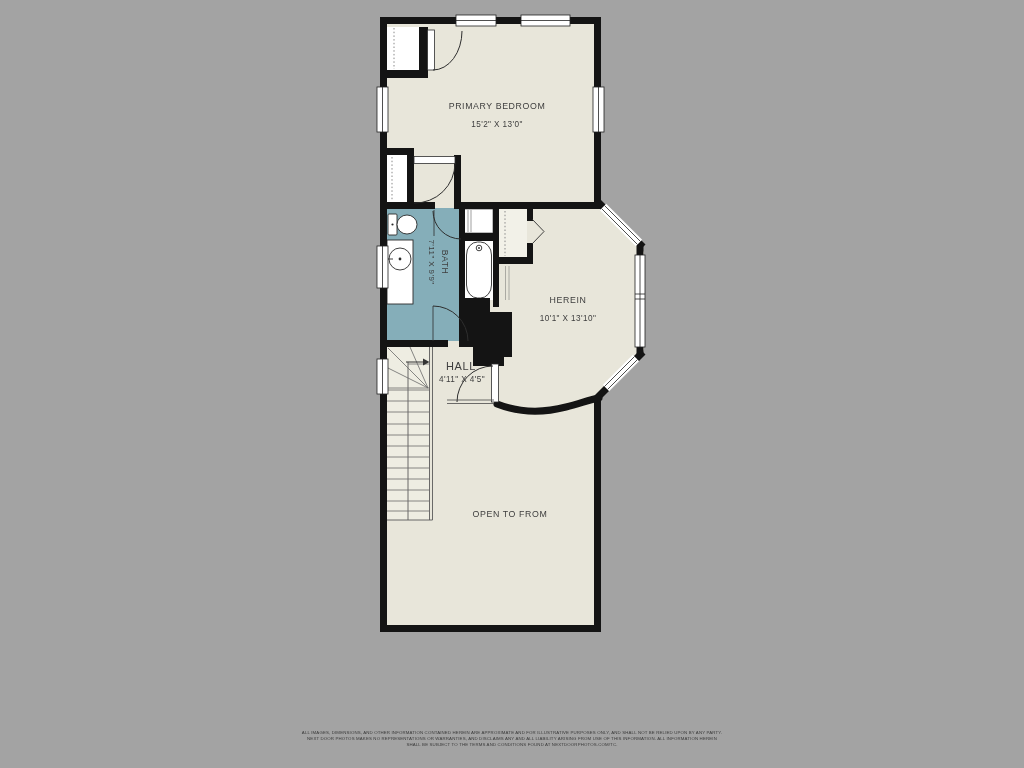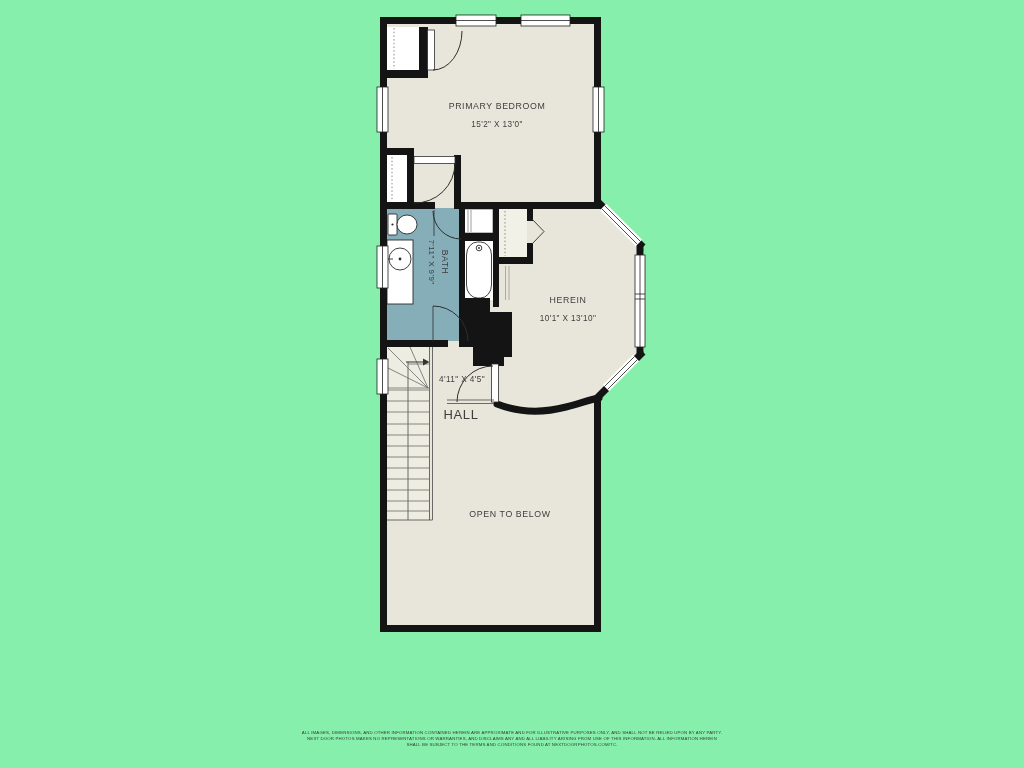--- a/index.html
+++ b/index.html
@@ -1,22 +1,22 @@
 <!DOCTYPE html>
 <html><head>
 <meta charset="utf-8">
 <style>
   html,body{margin:0;padding:0;background:#ffffff;}
-  .canvas{position:relative;width:1024px;height:768px;background:#86efac;overflow:hidden;
+  .canvas{position:relative;width:1024px;height:768px;background:#a3a3a3;overflow:hidden;
           font-family:"Liberation Sans", sans-serif;}
   svg{position:absolute;left:0;top:0;}
   .lbl{position:absolute;transform:translate(-50%,-50%);color:#3e3e3e;white-space:nowrap;
        letter-spacing:.6px;font-size:8.8px;text-align:center;}
   .lbl.dim{font-size:8.2px;letter-spacing:.4px;}
-  .lbl.small{font-size:13px;margin-top:48px;}
+  .lbl.small{font-size:11px;}
   .lbl.rot{transform:translate(-50%,-50%) rotate(90deg);}
   .bathblock{line-height:13px;}
   .bathblock .l1{letter-spacing:.6px;font-size:8.6px;}
   .bathblock .l2{letter-spacing:.4px;font-size:8px;}
   .footer{position:absolute;left:0;right:0;top:730px;text-align:center;color:#3a3a3a;
           font-size:4.35px;line-height:6px;letter-spacing:.15px;}
 </style>
 </head>
 <body>
 
@@ -228,20 +228,20 @@
     <div class="l1">BATH</div>
     <div class="l2">7'11" X 9'9"</div>
   </div>
 
   <div class="lbl" style="left:568px;top:300px;">HEREIN</div>
   <div class="lbl dim" style="left:568px;top:318px;">10'1" X 13'10"</div>
 
   <div class="lbl small" style="left:461px;top:366px;">HALL</div>
   <div class="lbl dim" style="left:462px;top:379px;">4'11" X 4'5"</div>
 
-  <div class="lbl" style="left:510px;top:514px;">OPEN TO BELOW</div>
+  <div class="lbl" style="left:510px;top:514px;">OPEN TO FROM</div>
 
   <div class="footer">
     <div>ALL IMAGES, DIMENSIONS, AND OTHER INFORMATION CONTAINED HEREIN ARE APPROXIMATE AND FOR ILLUSTRATIVE PURPOSES ONLY, AND SHALL NOT BE RELIED UPON BY ANY PARTY.</div>
     <div>NEXT DOOR PHOTOS MAKES NO REPRESENTATIONS OR WARRANTIES, AND DISCLAIMS ANY AND ALL LIABILITY ARISING FROM USE OF THIS INFORMATION. ALL INFORMATION HEREIN</div>
     <div>SHALL BE SUBJECT TO THE TERMS AND CONDITIONS FOUND AT NEXTDOORPHOTOS.COM/TC.</div>
   </div>
 </div>
 
 </body></html>

